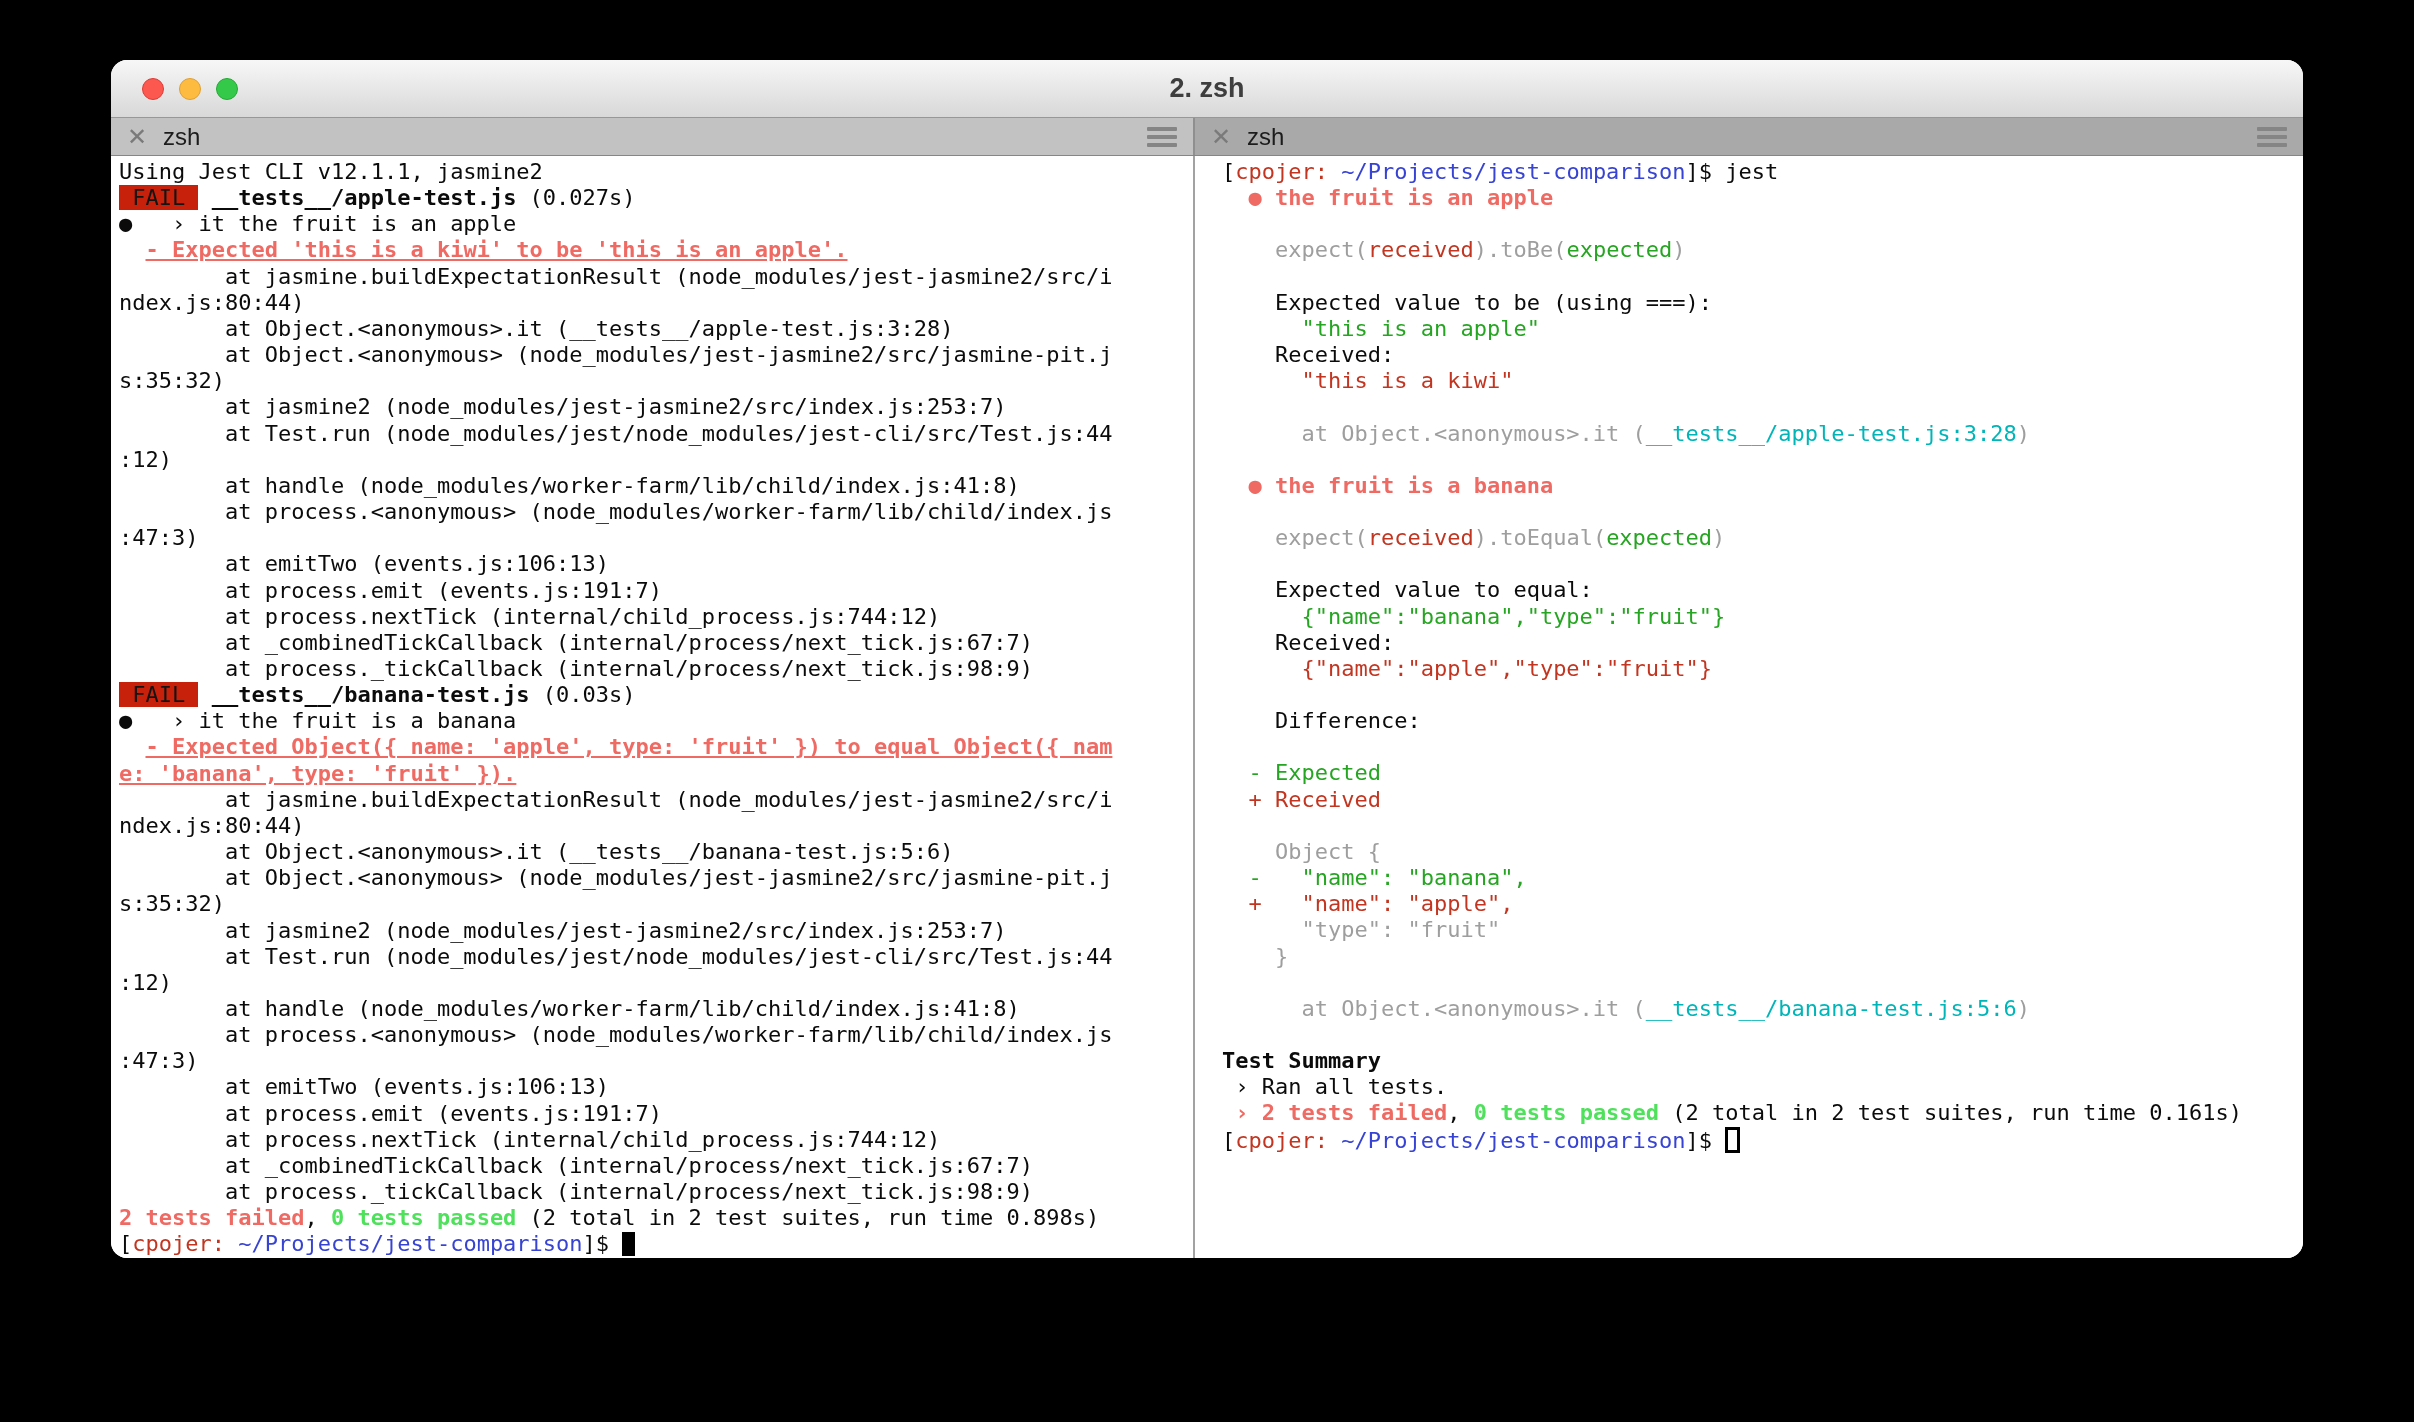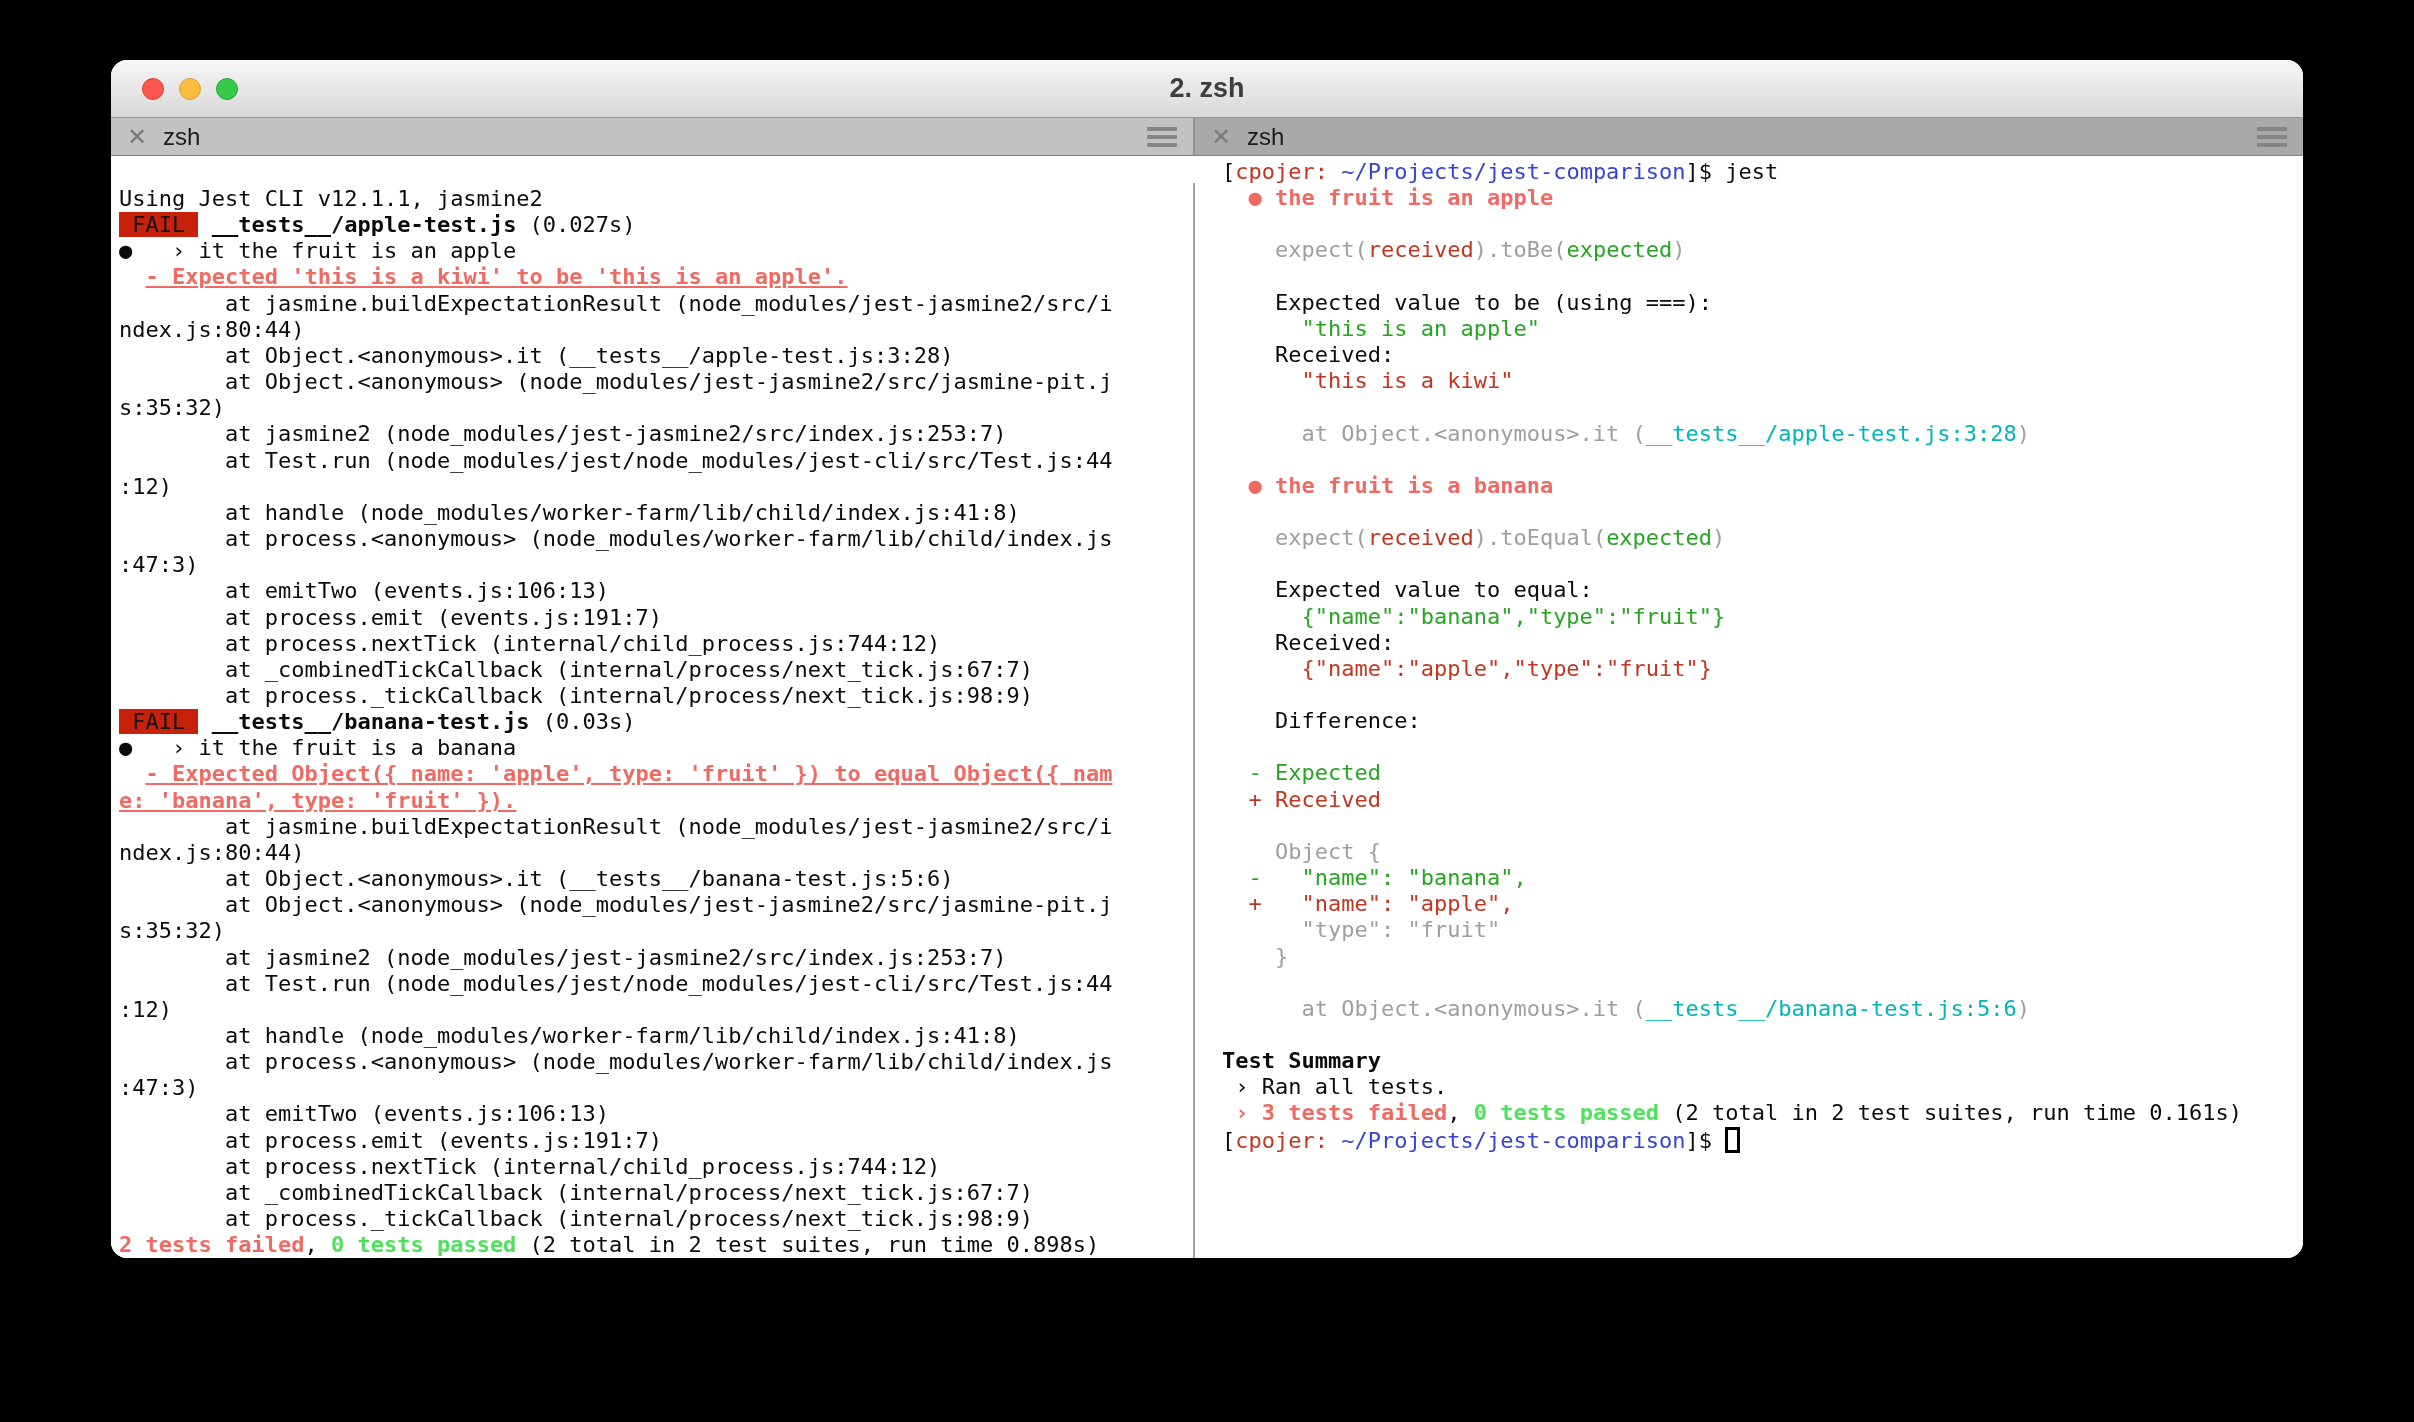--- a/index.html
+++ b/index.html
@@ -37,21 +37,21 @@
   .hamburger{display:flex;flex-direction:column;gap:4px;width:30px;}
   .hamburger i{display:block;height:4px;background:#858585;border-radius:1px;}
   
   .panes{display:flex;height:1102px;background:#fff;}
   .pane{
     box-sizing:border-box;overflow:hidden;
     font-family:"DejaVu Sans Mono", monospace;
     font-size:22px;line-height:26.15px;
     padding:3px 0 0 8px;
   }
-  .pane-left{width:1084px;border-right:2px solid #a2a2a2;margin-top:27px;}
+  .pane-left{width:1084px;border-right:2px solid #a2a2a2;}
   .pane-right{flex:1;padding-left:11px;margin-left:16px;}
   .line{white-space:pre;min-height:26.15px;}
   
   .seg-plain{color:#0b0b0b;}
   .seg-bold{color:#0b0b0b;font-weight:bold;}
   .seg-dim{color:var(--dim-gray,#9e9e9e);}
   .seg-red{color:var(--dark-red,#c23621);}
   .seg-salmon{color:var(--salmon-red,#ee6a63);font-weight:bold;}
   .seg-salmon-underline{color:var(--salmon-red,#ee6a63);font-weight:bold;text-decoration:underline;}
   .seg-green{color:var(--green,#26a522);}
@@ -173,17 +173,17 @@
         <div class="line"><span class="seg-dim">    Object {</span></div>
         <div class="line"><span class="seg-green">  -   "name": "banana",</span></div>
         <div class="line"><span class="seg-red">  +   "name": "apple",</span></div>
         <div class="line"><span class="seg-dim">      "type": "fruit"</span></div>
         <div class="line"><span class="seg-dim">    }</span></div>
         <div class="line"></div>
         <div class="line"><span class="seg-dim">      at Object.&lt;anonymous&gt;.it (</span><span class="seg-cyan-link">__tests__/banana-test.js:5:6</span><span class="seg-dim">)</span></div>
         <div class="line"></div>
         <div class="line"><span class="seg-bold">Test Summary</span></div>
         <div class="line"><span class="seg-plain"> › Ran all tests.</span></div>
-        <div class="line"><span class="seg-plain"> </span><span class="seg-salmon">› 3 tests failed</span><span class="seg-plain">, </span><span class="seg-bright-green">0 tests passed</span><span class="seg-plain"> (2 total in 2 test suites, run time 0.161s)</span></div>
+        <div class="line"><span class="seg-plain"> </span><span class="seg-salmon">› 2 tests failed</span><span class="seg-plain">, </span><span class="seg-bright-green">0 tests passed</span><span class="seg-plain"> (2 total in 2 test suites, run time 0.161s)</span></div>
         <div class="line"><span class="seg-plain">[</span><span class="seg-red">cpojer:</span><span class="seg-plain"> </span><span class="seg-blue">~/Projects/jest-comparison</span><span class="seg-plain">]$ </span><span class="seg-cursor-hollow"></span></div>
       </div>
   </div>
 </div>
 
 </body></html>

